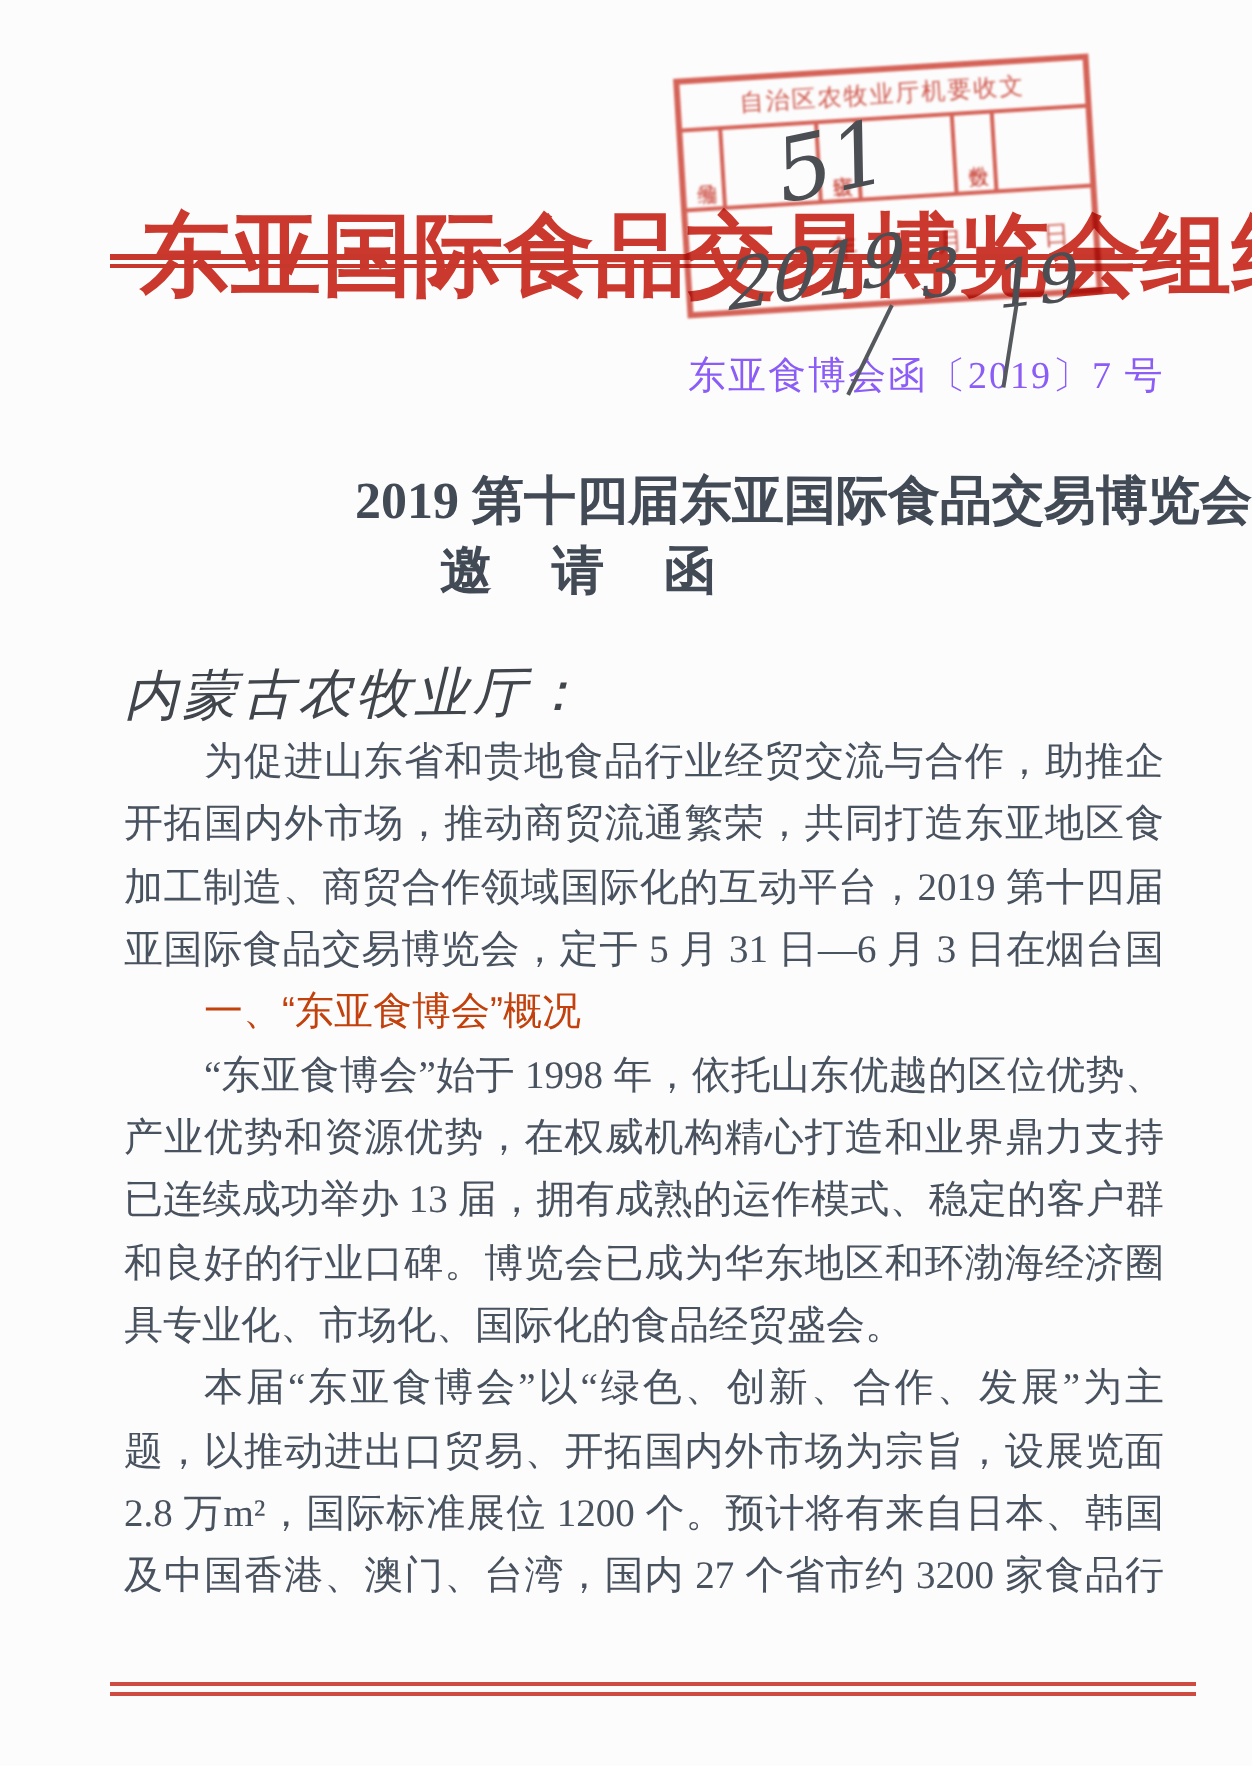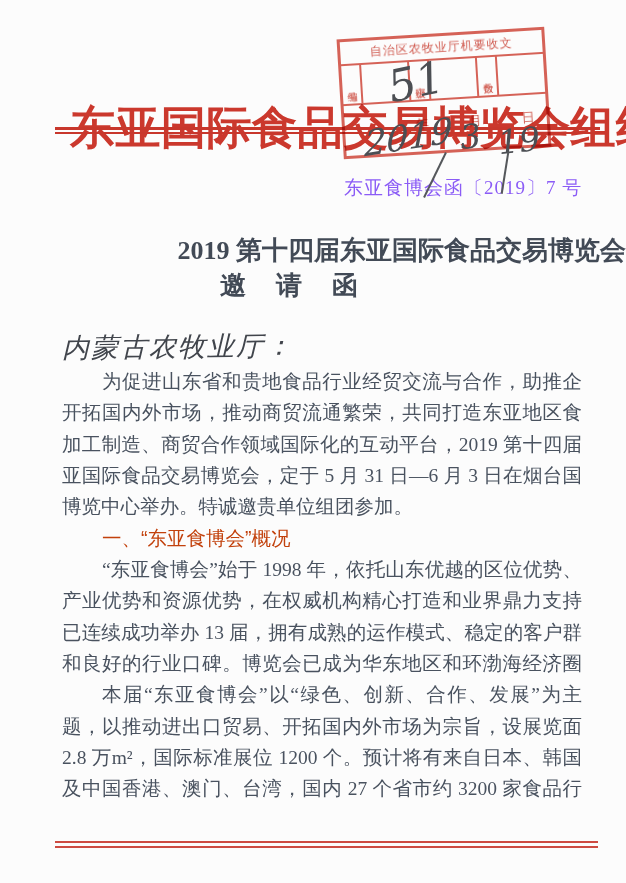--- a/index.html
+++ b/index.html
@@ -100,26 +100,26 @@
   <div class="title1">2019 第十四届东亚国际食品交易博览会</div>
   <div class="title2">邀请函</div>
 
   <div class="salutation">内蒙古农牧业厅：</div>
 
   <div class="body-text">
     <div class="bl indent">为促进山东省和贵地食品行业经贸交流与合作，助推企业</div>
     <div class="bl">开拓国内外市场，推动商贸流通繁荣，共同打造东亚地区食品</div>
     <div class="bl">加工制造、商贸合作领域国际化的互动平台，2019 第十四届东</div>
     <div class="bl">亚国际食品交易博览会，定于 5 月 31 日—6 月 3 日在烟台国际</div>
-    <div class="bl short">博览中心举办。特诚邀贵单位组团参加。</div>
     <div class="bl indent short b">一、“东亚食博会”概况</div>
     <div class="bl indent">“东亚食博会”始于 1998 年，依托山东优越的区位优势、</div>
     <div class="bl">产业优势和资源优势，在权威机构精心打造和业界鼎力支持下，</div>
     <div class="bl">已连续成功举办 13 届，拥有成熟的运作模式、稳定的客户群体</div>
     <div class="bl">和良好的行业口碑。博览会已成为华东地区和环渤海经济圈最</div>
+    <div class="bl short">具专业化、市场化、国际化的食品经贸盛会。</div>
     <div class="bl indent">本届“东亚食博会”以“绿色、创新、合作、发展”为主</div>
     <div class="bl">题，以推动进出口贸易、开拓国内外市场为宗旨，设展览面积</div>
     <div class="bl">2.8 万m²，国际标准展位 1200 个。预计将有来自日本、韩国以</div>
     <div class="bl">及中国香港、澳门、台湾，国内 27 个省市约 3200 家食品行业</div>
   </div>
 
   <div class="footer-rule"></div>
 
 </div>
 

